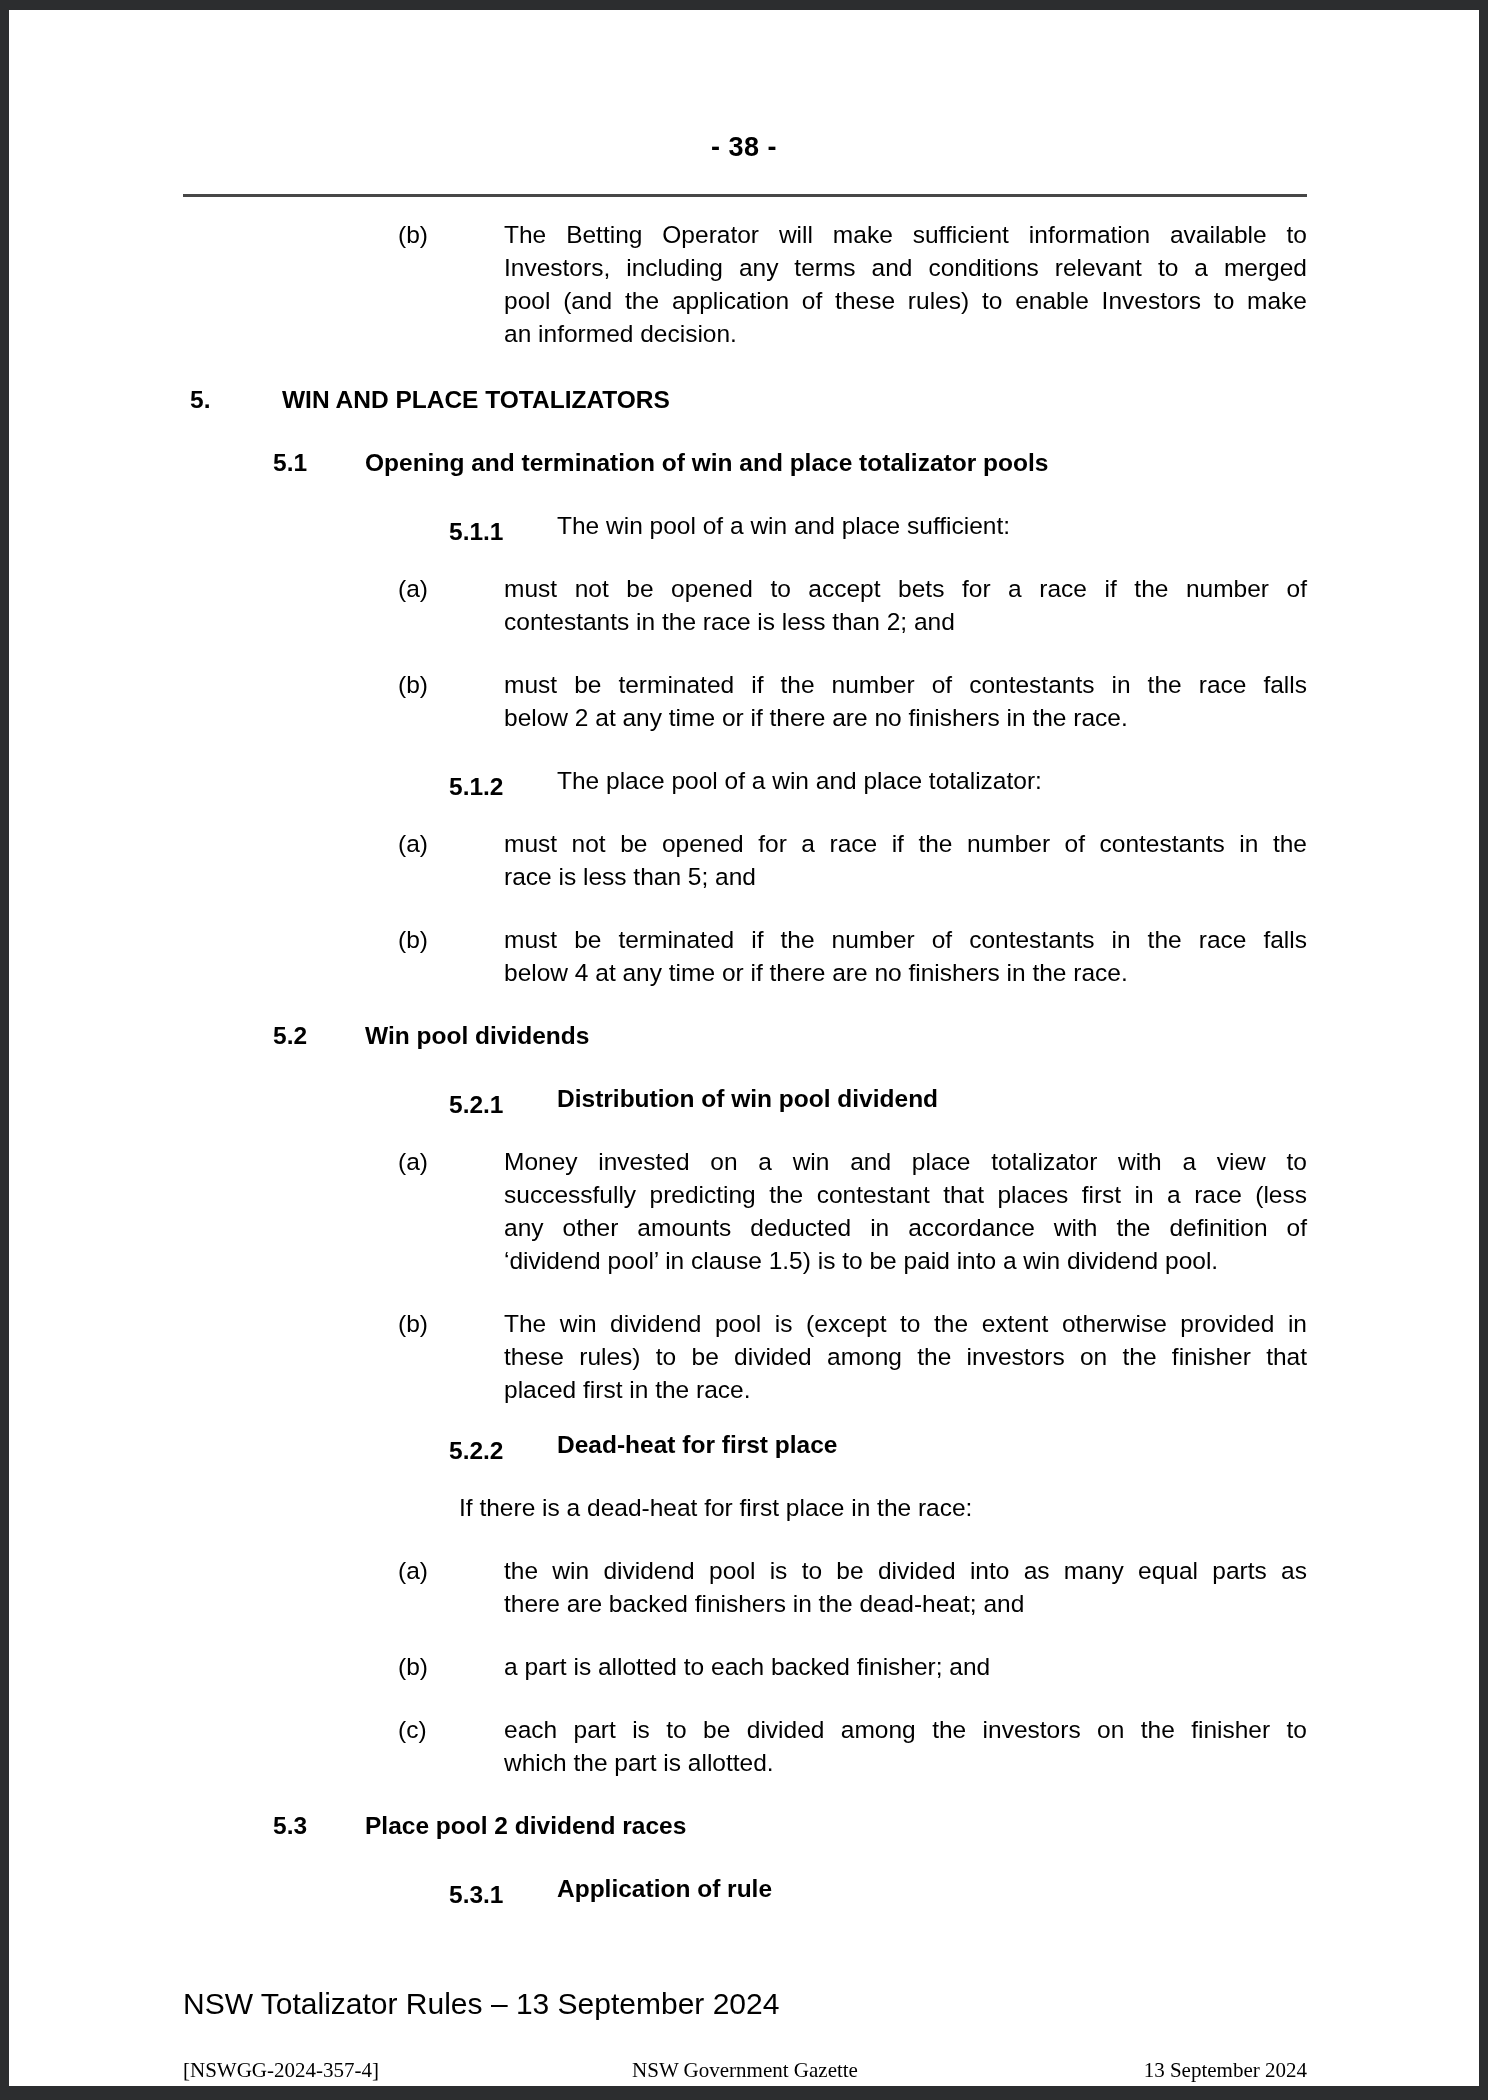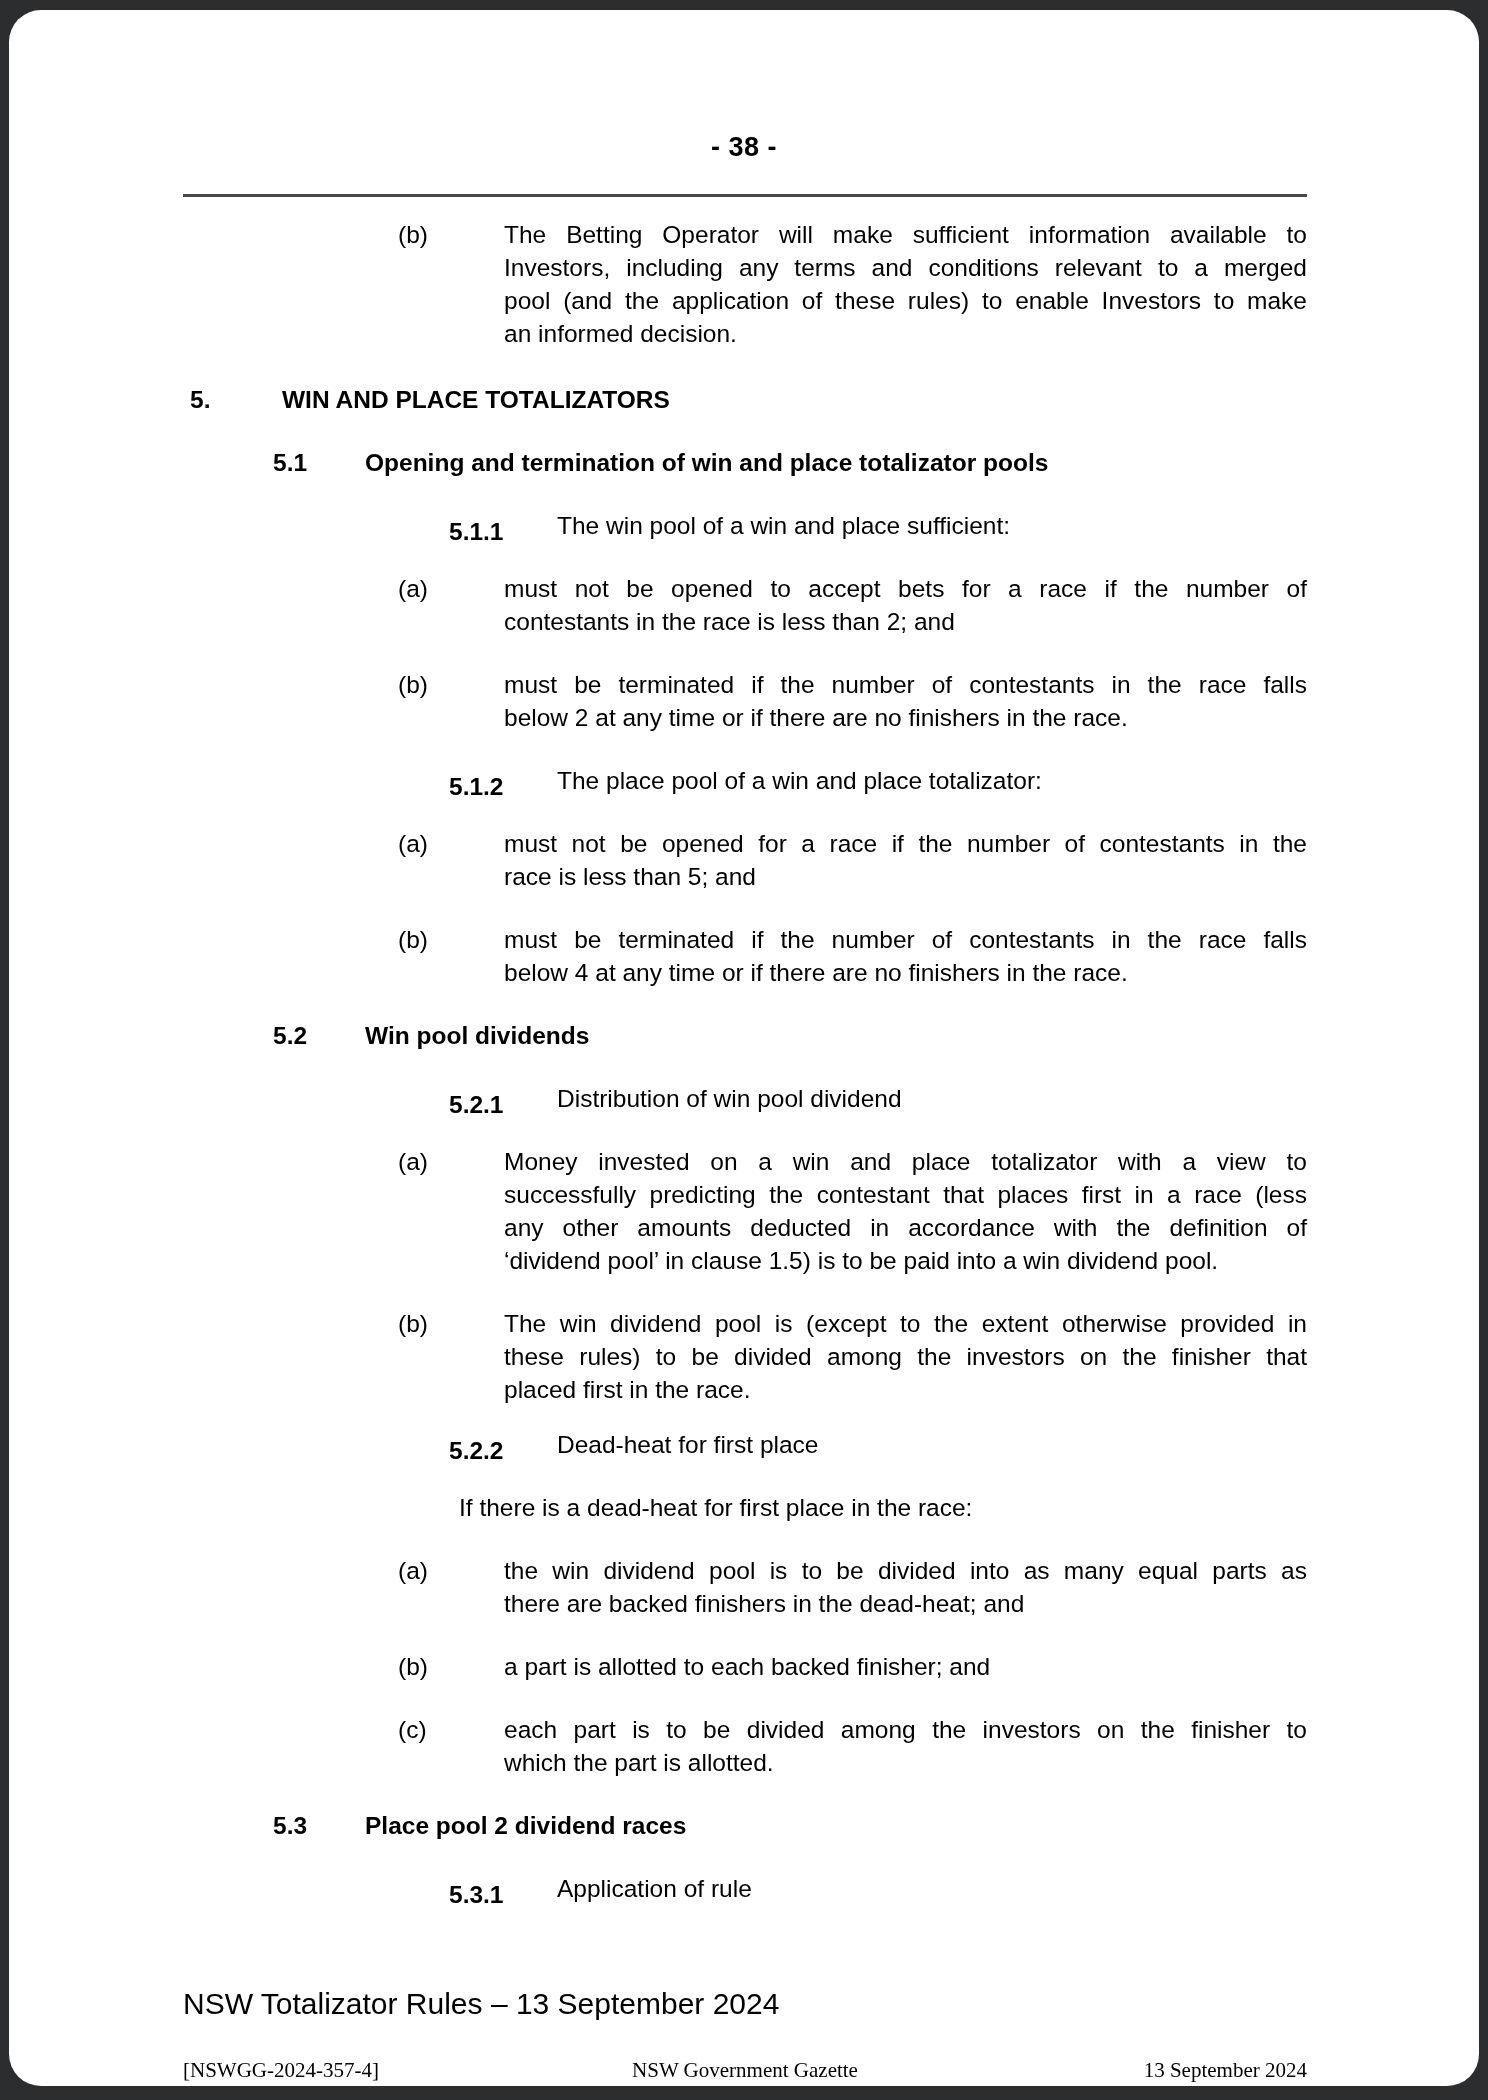--- a/index.html
+++ b/index.html
@@ -34,42 +34,42 @@
   .block.tight { margin-top:22px; }
   .b-list { margin-left:495px; width:803px; }
   .b-list .marker { position:absolute; left:-106px; top:0; }
   .b-para { margin-left:450px; width:848px; }
   .b-h1 { margin-left:273px; margin-top:33px; font-weight:bold; white-space:nowrap; }
   .b-h1 .num { position:absolute; left:-92px; top:0; }
   .b-h2 { margin-left:356px; font-weight:bold; white-space:nowrap; }
   .b-h2 .num { position:absolute; left:-92px; top:0; }
   .b-h3 { margin-left:548px; white-space:nowrap; }
   .b-h3 .num { position:absolute; left:-108px; top:6px; font-weight:bold; }
-  .b-h3 .txt.bold { font-weight:normal; }
+  .b-h3 .txt.bold { font-weight:bold; }
   .jline { text-align:justify; text-align-last:justify; }
   .lline { text-align:left; }
   
   .footer-doc {
     position:absolute; left:174px; top:1977px;
     font-size:30px; line-height:33px;
   }
   .footer-row {
     position:absolute; left:174px; top:2046px;
     width:1124px; height:28px;
     font-family:"Liberation Serif", serif;
     font-size:21px; line-height:28px;
   }
   .footer-row .f-left { position:absolute; left:0; top:0; }
   .footer-row .f-center { position:absolute; left:50%; top:0; transform:translateX(-50%); }
   .footer-row .f-right { position:absolute; right:0; top:0; }
 </style>
 </head>
 <body style="background: rgb(44, 45, 47);">
 
-<div class="paper" style="background: rgb(255, 255, 255); color: rgb(0, 0, 0); border-radius: 32px;">
+<div class="paper" style="background: rgb(255, 255, 255); color: rgb(0, 0, 0);">
 
   <div class="pageno">- 38 -</div>
 
   <div class="rule" style="background: rgb(71, 71, 71);"></div>
 
   <div id="doc">
       <div class="block first b-list">
         <span class="marker">(b)</span>
         <div class="jline">The Betting Operator will make sufficient information available to</div>
         <div class="jline">Investors, including any terms and conditions relevant to a merged</div>

